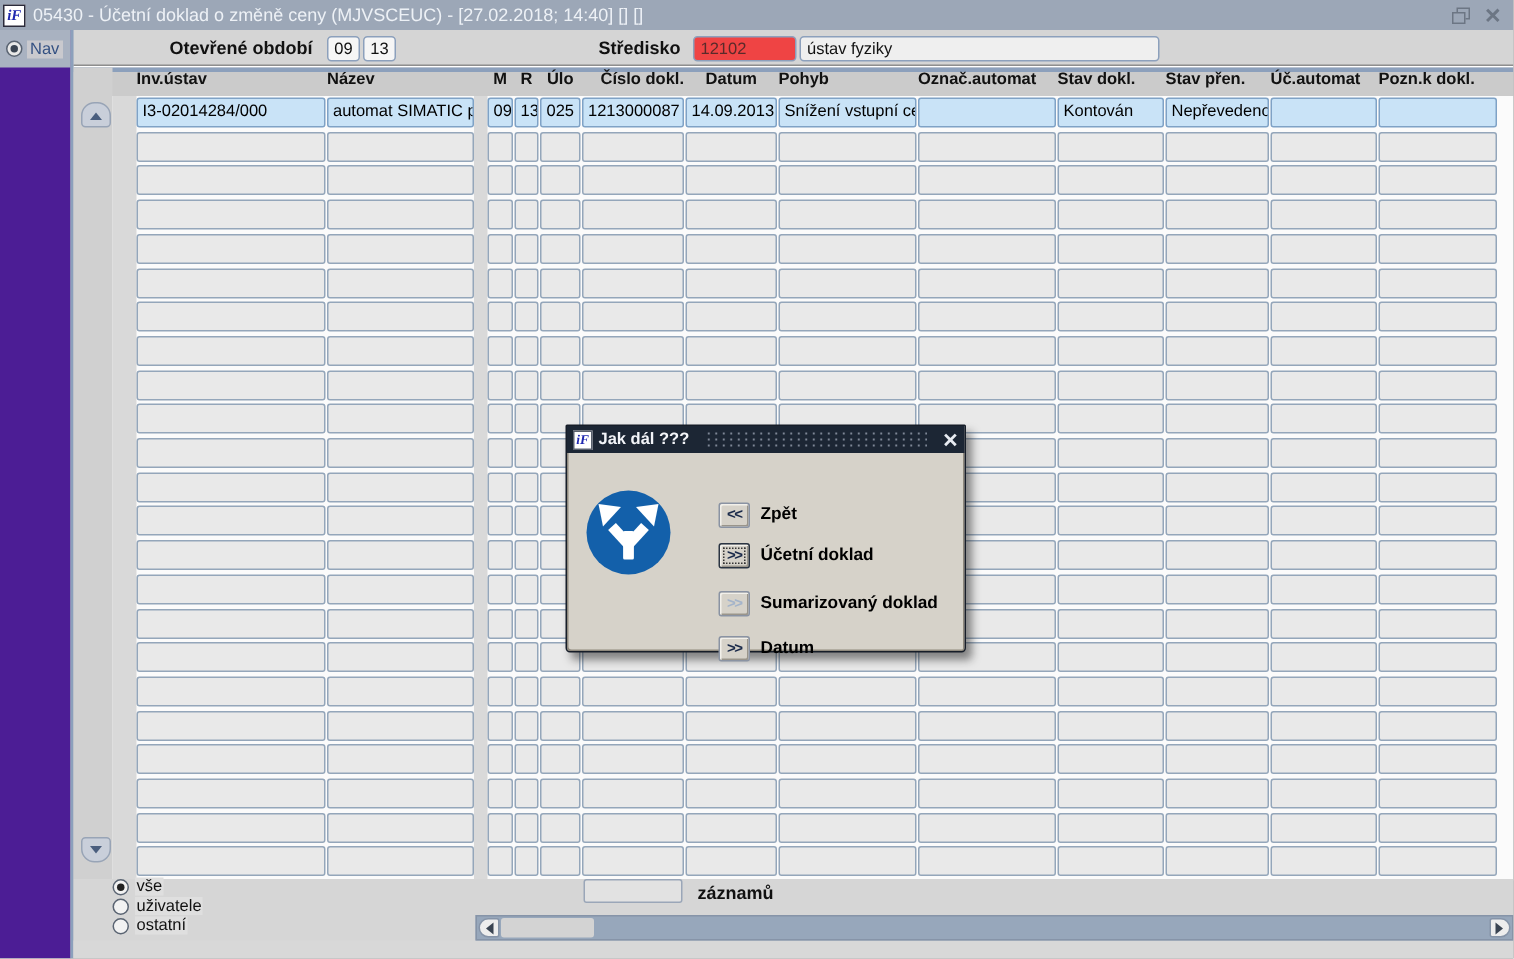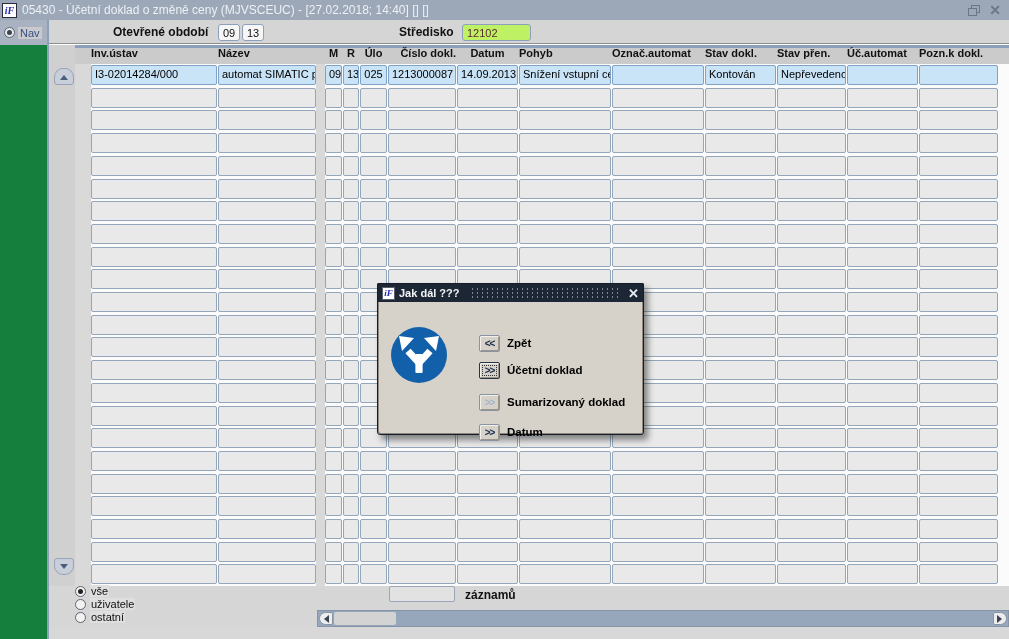--- a/index.html
+++ b/index.html
@@ -19,28 +19,28 @@
   .restore-ic .b1{left:3px;top:0;}
   .restore-ic .b2{left:0;top:3px;background:#9CA7B7;}
   .close-ic{color:#6C7684;font-size:14px;font-weight:bold;line-height:14px;}
   
   .topstrip{position:absolute;left:49px;top:20px;width:960px;height:23px;background:#D5D5D5;}
   .lbl{position:absolute;font-size:12px;font-weight:bold;color:#111;white-space:nowrap;}
   .fld{position:absolute;box-sizing:border-box;border:1px solid #8CA0BC;border-radius:3px;
        font-size:11px;color:#111;background:#F6F6F6;height:17px;padding:1px 2px;
        font-family:"Liberation Sans", sans-serif;}
   .fld.center{text-align:center;}
-  .fld.pink{background:#bef264;color:#5A2A2A;}
+  .fld.pink{background:#ef4444;color:#5A2A2A;}
   .fld.name{background:#EFEFEF;}
   .hline{position:absolute;left:49px;width:960px;}
   .hline .l1{height:1px;background:#8E8E8E;}
   .hline .l2{height:1px;background:#FFFFFF;}
   .hline .l3{height:3px;background:#8CA0BC;}
   
-  .navpanel{position:absolute;left:0;top:20px;width:47px;height:619px;background:#15803d;}
+  .navpanel{position:absolute;left:0;top:20px;width:47px;height:619px;background:#4c1d95;}
   .navtop{position:absolute;left:0;top:0;width:47px;height:25px;background:#A9B2C1;
           display:flex;align-items:center;gap:3px;padding-left:4px;box-sizing:border-box;}
   .nav-radio{width:9px;height:9px;border-radius:50%;border:1px solid #5A6472;background:#E8E8E8;
              display:flex;align-items:center;justify-content:center;}
   .nav-radio::after{content:"";width:5px;height:5px;border-radius:50%;background:#3A4452;}
   .nav-label{font-size:11px;color:#335082;background:#C9C9CE;padding:0 2px;}
   .vline{position:absolute;left:47px;top:20px;width:2px;height:619px;background:#8CA0BC;}
   
   .vgutter{position:absolute;left:49px;top:45px;width:26px;height:541px;background:#D0D0D0;}
   .vsc-btn{position:absolute;left:54px;width:20px;height:17px;background:#C9CFDA;border:1px solid #98A4B6;
@@ -126,20 +126,21 @@
       <span class="close-ic">✕</span>
     </span>
   </div>
 
   <div class="topstrip"></div>
   <span class="lbl" style="left:113px;top:25px;">Otevřené období</span>
   <input class="fld center" style="left: 218px; top: 24px; width: 22px;" readonly="" value="09">
   <input class="fld center" style="left: 242px; top: 24px; width: 22px;" readonly="" value="13">
   <span class="lbl" style="left:399px;top:25px;">Středisko</span>
   <input class="fld pink" style="left: 462px; top: 24px; width: 69px; padding-left: 4px;" readonly="" value="12102">
+  <input class="fld name" style="left: 533px; top: 24px; width: 240px; padding-left: 4px;" readonly="" value="ústav fyziky">
   <div class="hline" style="top:43px;">
     <div class="l1"></div>
       <div class="l2"></div>
       <div class="l3"></div>
   </div>
 
   <div class="navpanel">
     <div class="navtop">
       <span class="nav-radio"></span>
       <span class="nav-label">Nav</span>

